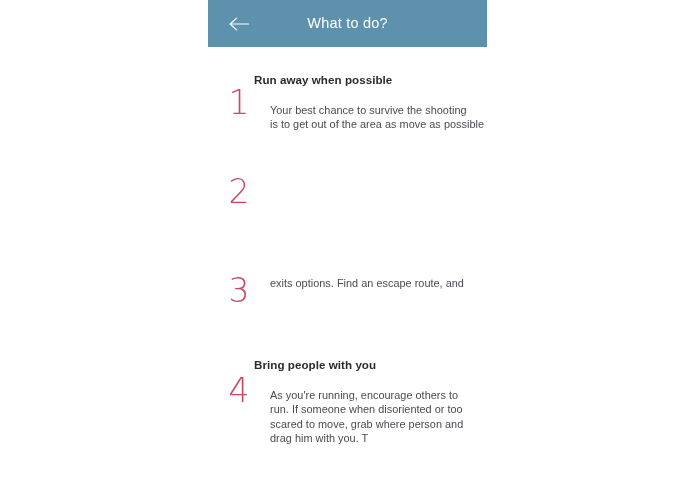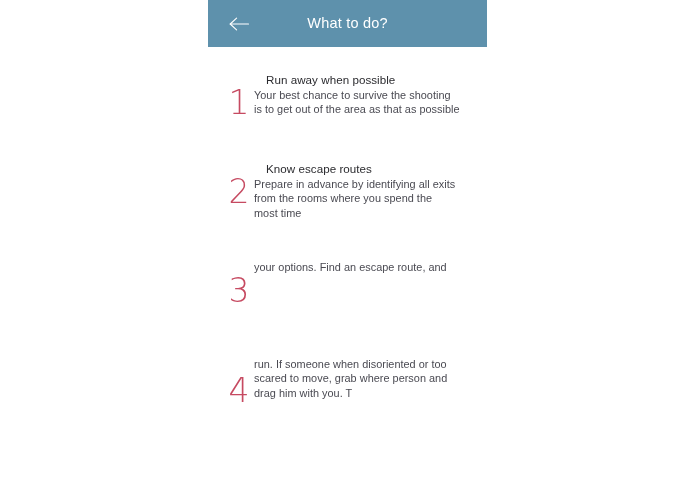--- a/index.html
+++ b/index.html
@@ -101,32 +101,32 @@
 
   .step-body {
     position: absolute;
     left: 46px;
     width: 222px;
   }
 
   .step-title {
     color: #2b2b2f;
     font-size: 11.6px;
-    font-weight: 400;
+    font-weight: 700;
     line-height: 15px;
-    margin: 0 0 1px 12px;
+    margin: 0 0 1px 0;
     letter-spacing: 0.05px;
   }
 
   .step-text {
     color: #4a4a52;
     font-size: 10.9px;
     font-weight: 400;
     line-height: 14.3px;
-    margin: 0;
+    margin: 16px;
     letter-spacing: 0.02px;
   }
   .step-text .ln { display: block; white-space: pre; }
 </style>
 </head>
 <body>
 
 <div id="screen">
   <div id="panel">
 
@@ -143,50 +143,46 @@
     </div>
 
     <div id="steps">
 
       <div class="step" style="top:25px;">
         <div class="step-num" style="top:14px;">1</div>
         <div class="step-body">
           <p class="step-title">Run away when possible</p>
           <p class="step-text">
             <span class="ln">Your best chance to survive the shooting</span>
-            <span class="ln">is to get out of the area as that as possible</span>
+            <span class="ln">is to get out of the area as move as possible</span>
           </p>
         </div>
       </div>
 
       <div class="step" style="top:114px;">
         <div class="step-num" style="top:14px;">2</div>
         <div class="step-body">
-          <p class="step-title">Know escape routes</p>
-          <p class="step-text">
-            <span class="ln">Prepare in advance by identifying all exits</span>
-            <span class="ln">from the rooms where you spend the</span>
-            <span class="ln">most time</span>
-          </p>
         </div>
       </div>
 
       <div class="step" style="top:213px;">
         <div class="step-num" style="top:14px;">3</div>
         <div class="step-body">
           <p class="step-text">
-            <span class="ln">your options. Find an escape route, and</span>
+            <span class="ln">exits options. Find an escape route, and</span>
           </p>
         </div>
       </div>
 
       <div class="step" style="top:310px;">
         <div class="step-num" style="top:17px;">4</div>
         <div class="step-body">
+          <p class="step-title">Bring people with you</p>
           <p class="step-text">
+            <span class="ln">As you're running, encourage others to</span>
             <span class="ln">run. If someone when disoriented or too</span>
             <span class="ln">scared to move, grab where person and</span>
             <span class="ln">drag him with you. T</span>
           </p>
         </div>
       </div>
 
     </div>
   </div>
 </div>

